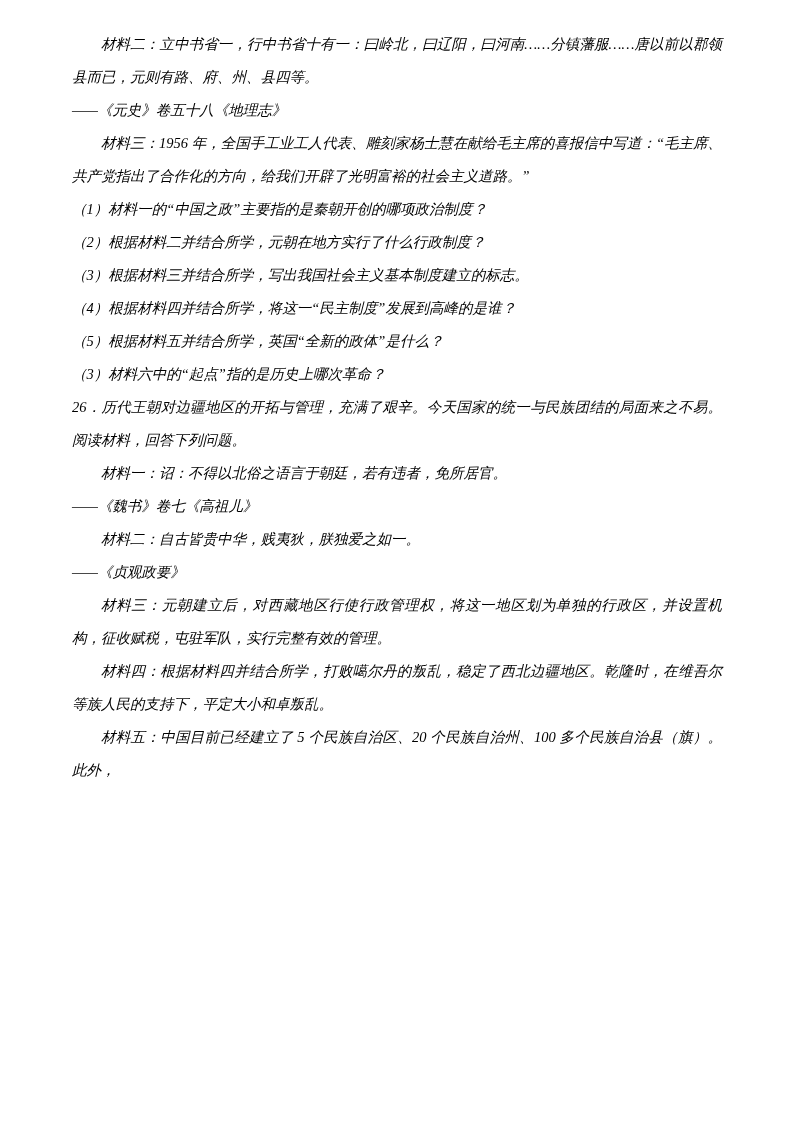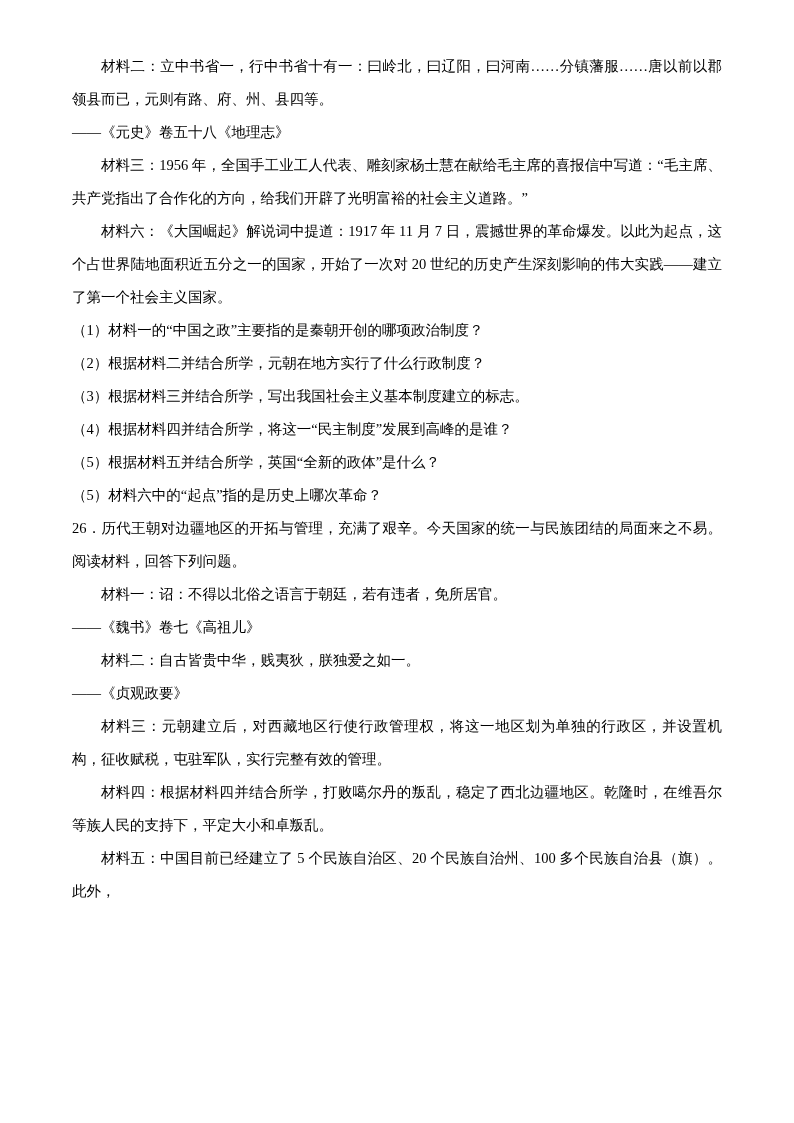--- a/index.html
+++ b/index.html
@@ -3,51 +3,51 @@
 <meta charset="utf-8">
 <style>
   * { box-sizing: border-box; }
   html, body { margin: 0; padding: 0; background: #ffffff; }
   .page {
     position: relative;
     width: 794px;
     height: 1123px;
     margin: 0 auto;
     background: #ffffff;
-    padding: 50px 72px 0 72px;
+    padding: 28px 72px 0 72px;
     overflow: hidden;
     font-family: "Liberation Serif", "DejaVu Serif", serif;
     font-size: 14.5px;
     color: #000000;
+    font-style: italic;
   }
   .doc p {
     margin: 0;
     line-height: 33px;
     text-align: justify;
     word-break: break-all;
   }
   .p-indent { text-indent: 2em; }
   .p-right  { text-align: right; text-indent: 0; }
   .p-flush  { text-indent: 0; }
 </style>
 </head>
 <body>
 
 <div class="page">
   <div class="doc">
       <p class="p-indent">材料二：立中书省一，行中书省十有一：曰岭北，曰辽阳，曰河南……分镇藩服……唐以前以郡领县而已，元则有路、府、州、县四等。</p>
       <p class="p-right">——《元史》卷五十八《地理志》</p>
       <p class="p-indent">材料三：1956 年，全国手工业工人代表、雕刻家杨士慧在献给毛主席的喜报信中写道：“毛主席、共产党指出了合作化的方向，给我们开辟了光明富裕的社会主义道路。”</p>
-      <p class="p-indent">材料六：《大国崛起》解说词中提道：1917 年 11 月 7 日，震撼世界的革命爆发。以此为起点，这个占世界陆地面积近五分之一的国家，开始了一次对 20 世纪的历史产生深刻影响的伟大实践——建立了第一个社会主义国家。</p>
       <p class="p-flush">（1）材料一的“中国之政”主要指的是秦朝开创的哪项政治制度？</p>
       <p class="p-flush">（2）根据材料二并结合所学，元朝在地方实行了什么行政制度？</p>
       <p class="p-flush">（3）根据材料三并结合所学，写出我国社会主义基本制度建立的标志。</p>
       <p class="p-flush">（4）根据材料四并结合所学，将这一“民主制度”发展到高峰的是谁？</p>
       <p class="p-flush">（5）根据材料五并结合所学，英国“全新的政体”是什么？</p>
-      <p class="p-flush">（5）材料六中的“起点”指的是历史上哪次革命？</p>
+      <p class="p-flush">（3）材料六中的“起点”指的是历史上哪次革命？</p>
       <p class="p-flush">26．历代王朝对边疆地区的开拓与管理，充满了艰辛。今天国家的统一与民族团结的局面来之不易。阅读材料，回答下列问题。</p>
       <p class="p-indent">材料一：诏：不得以北俗之语言于朝廷，若有违者，免所居官。</p>
       <p class="p-right">——《魏书》卷七《高祖儿》</p>
       <p class="p-indent">材料二：自古皆贵中华，贱夷狄，朕独爱之如一。</p>
       <p class="p-right">——《贞观政要》</p>
       <p class="p-indent">材料三：元朝建立后，对西藏地区行使行政管理权，将这一地区划为单独的行政区，并设置机构，征收赋税，屯驻军队，实行完整有效的管理。</p>
       <p class="p-indent">材料四：根据材料四并结合所学，打败噶尔丹的叛乱，稳定了西北边疆地区。乾隆时，在维吾尔等族人民的支持下，平定大小和卓叛乱。</p>
       <p class="p-indent">材料五：中国目前已经建立了 5 个民族自治区、20 个民族自治州、100 多个民族自治县（旗）。此外，</p>
     </div>
 </div>

